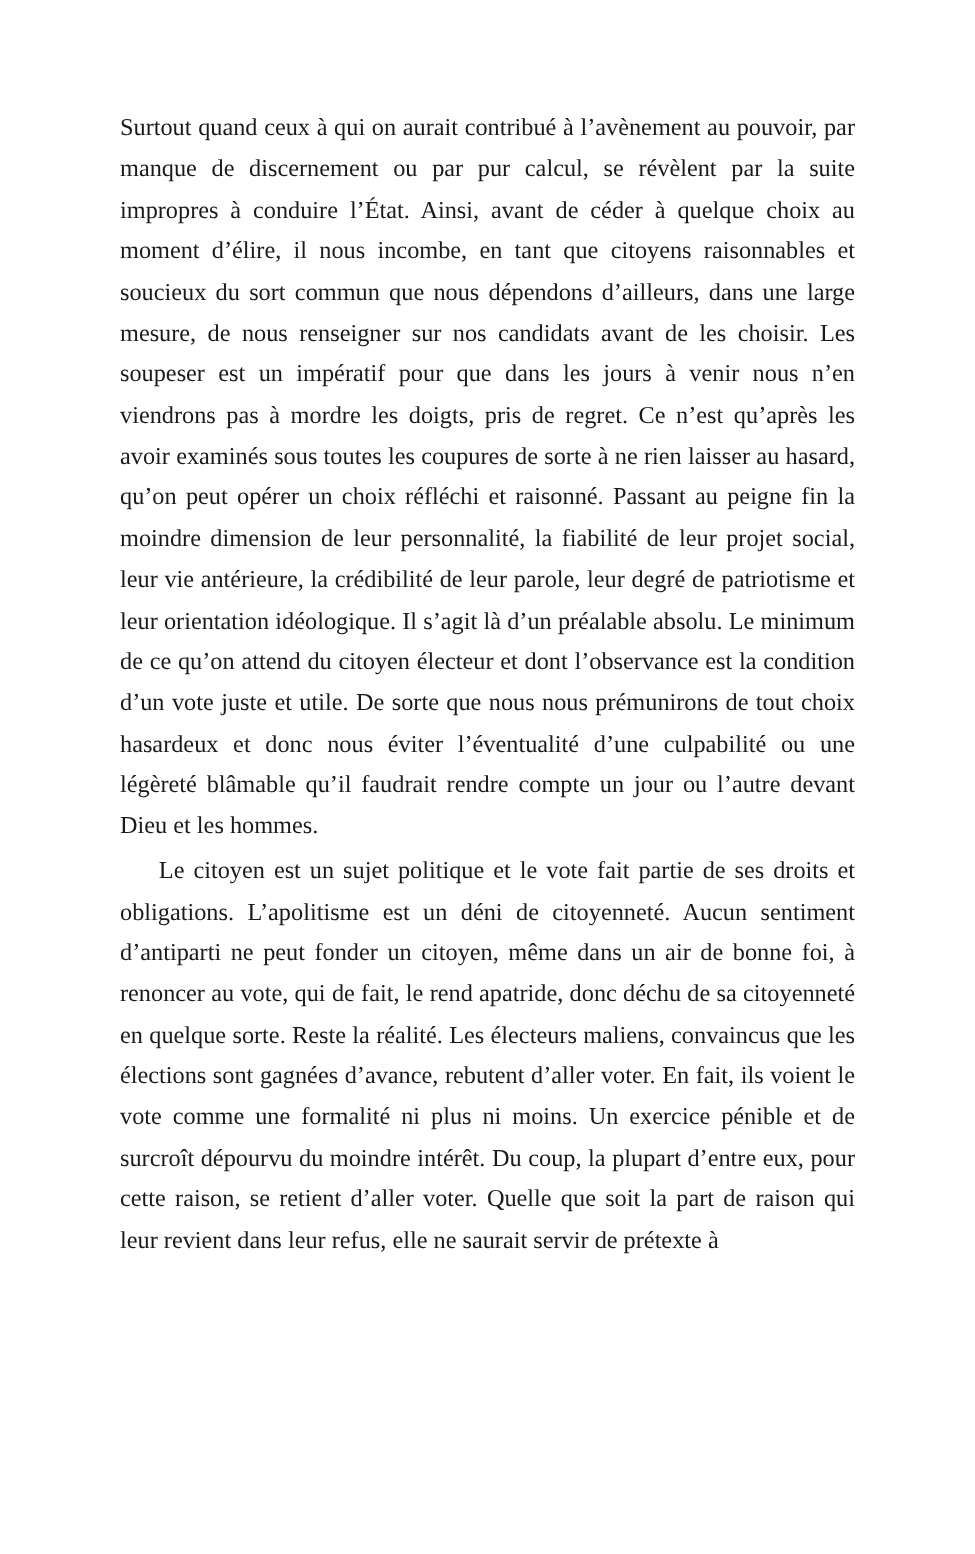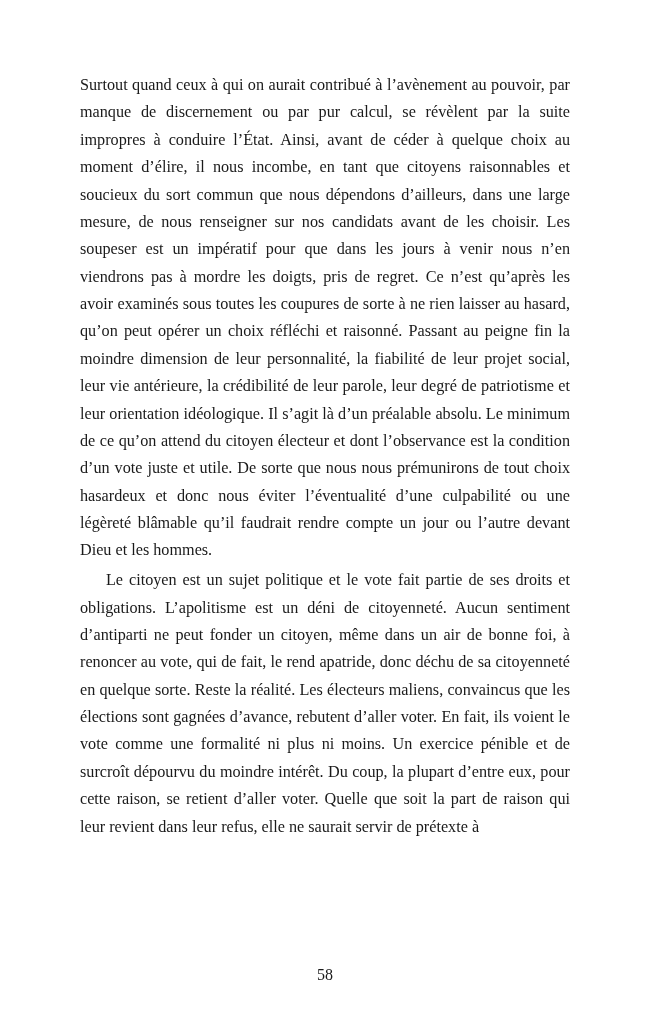--- a/index.html
+++ b/index.html
@@ -49,14 +49,13 @@
   }
 </style>
 </head>
 <body>
 
 <div class="page">
   <div class="body-text">
     <p class="para">Surtout quand ceux à qui on aurait contribué à l’avènement au pouvoir, par manque de discernement ou par pur calcul, se révèlent par la suite impropres à conduire l’État. Ainsi, avant de céder à quelque choix au moment d’élire, il nous incombe, en tant que citoyens raisonnables et soucieux du sort commun que nous dépendons d’ailleurs, dans une large mesure, de nous renseigner sur nos candidats avant de les choisir. Les soupeser est un impératif pour que dans les jours à venir nous n’en viendrons pas à mordre les doigts, pris de regret. Ce n’est qu’après les avoir examinés sous toutes les coupures de sorte à ne rien laisser au hasard, qu’on peut opérer un choix réfléchi et raisonné. Passant au peigne fin la moindre dimension de leur personnalité, la fiabilité de leur projet social, leur vie antérieure, la crédibilité de leur parole, leur degré de patriotisme et leur orientation idéologique. Il s’agit là d’un préalable absolu. Le minimum de ce qu’on attend du citoyen électeur et dont l’observance est la condition d’un vote juste et utile. De sorte que nous nous prémunirons de tout choix hasardeux et donc nous éviter l’éventualité d’une culpabilité ou une légèreté blâmable qu’il faudrait rendre compte un jour ou l’autre devant Dieu et les hommes.</p>
     <p class="para">Le citoyen est un sujet politique et le vote fait partie de ses droits et obligations. L’apolitisme est un déni de citoyenneté. Aucun sentiment d’antiparti ne peut fonder un citoyen, même dans un air de bonne foi, à renoncer au vote, qui de fait, le rend apatride, donc déchu de sa citoyenneté en quelque sorte. Reste la réalité. Les électeurs maliens, convaincus que les élections sont gagnées d’avance, rebutent d’aller voter. En fait, ils voient le vote comme une formalité ni plus ni moins. Un exercice pénible et de surcroît dépourvu du moindre intérêt. Du coup, la plupart d’entre eux, pour cette raison, se retient d’aller voter. Quelle que soit la part de raison qui leur revient dans leur refus, elle ne saurait servir de prétexte à</p>
   </div>
-  <div class="page-number">58</div>
 </div>
 
 </body></html>

